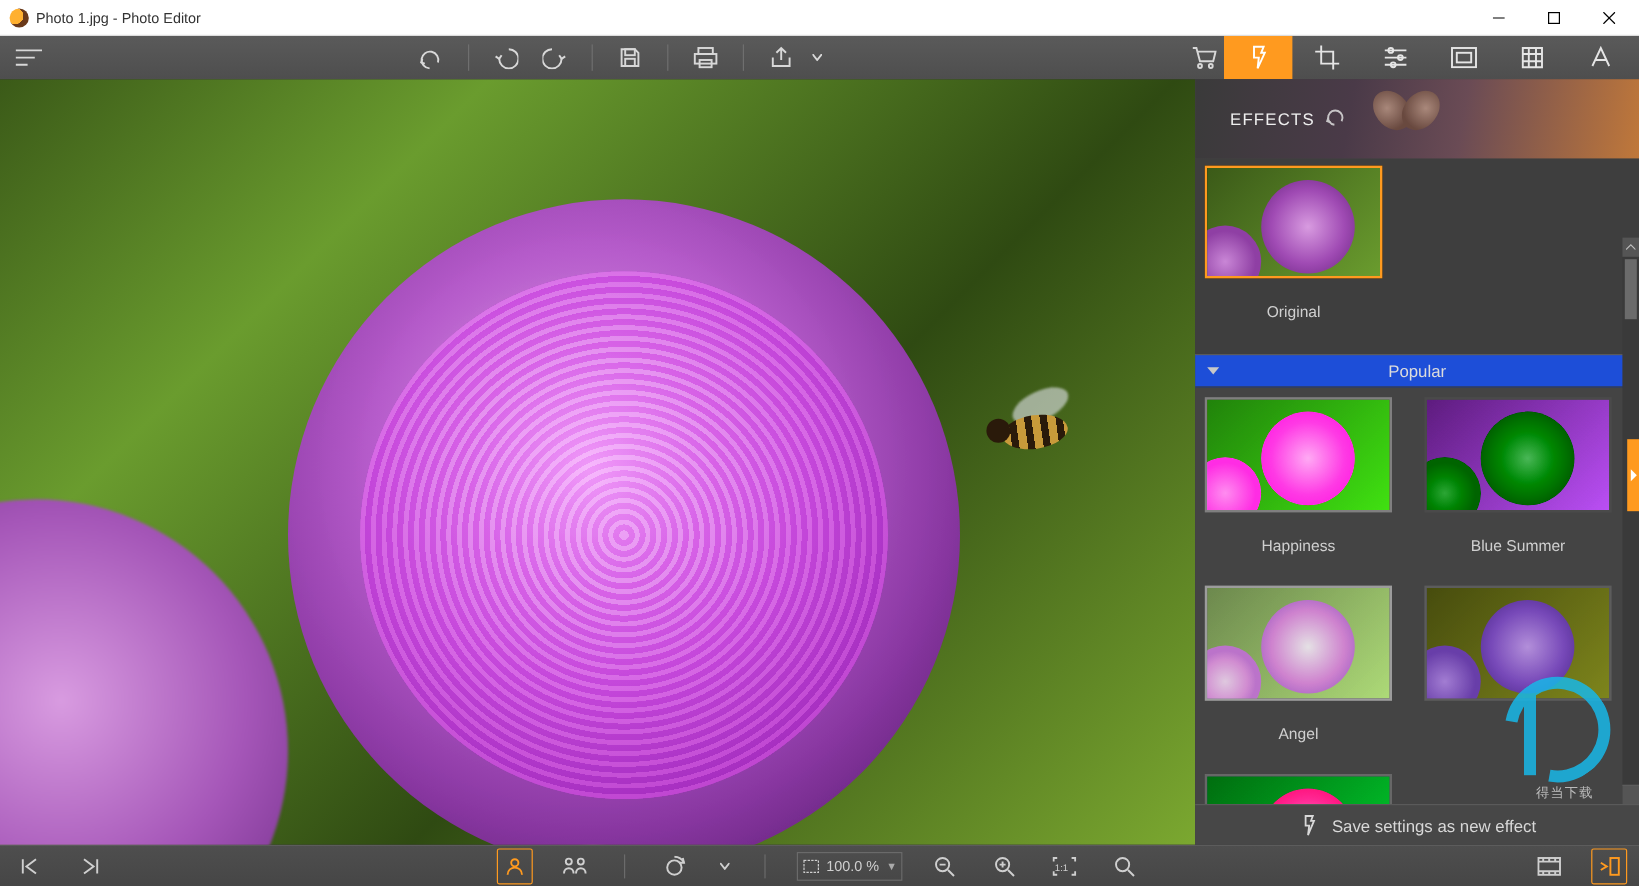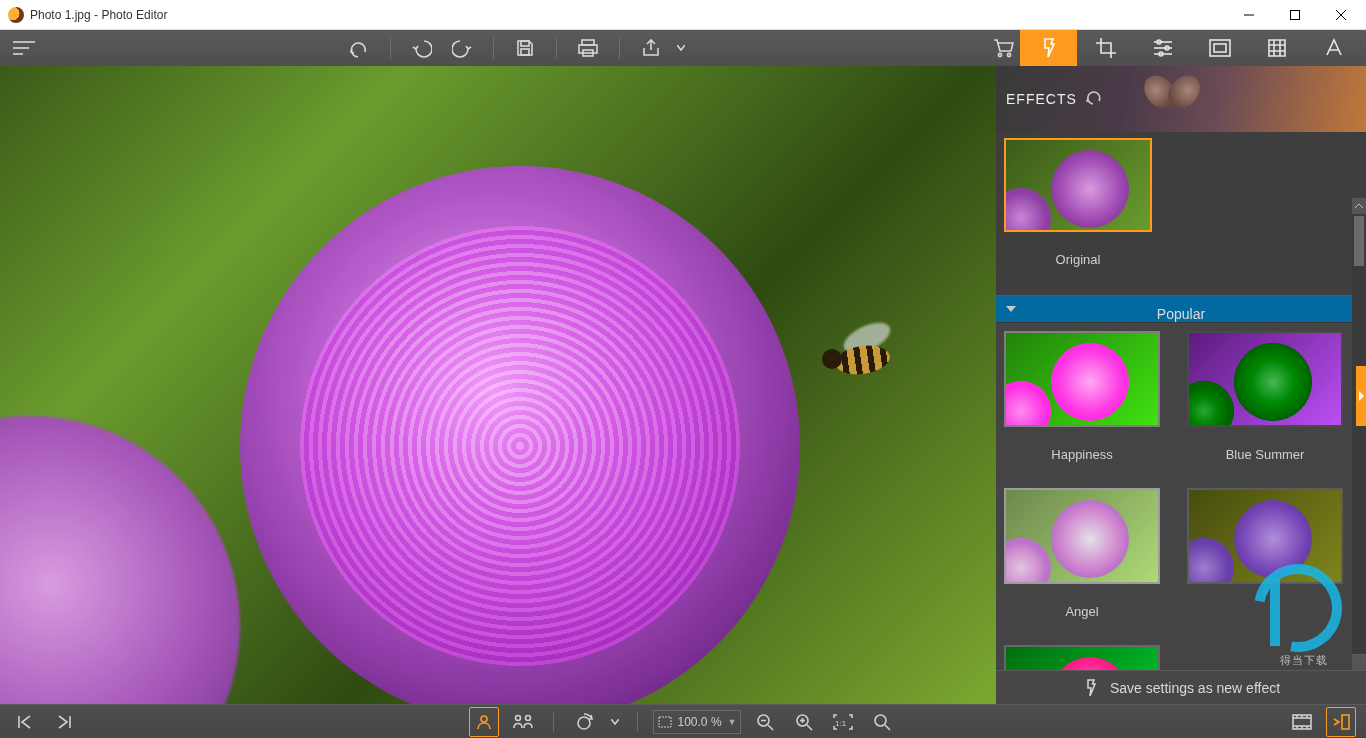--- a/index.html
+++ b/index.html
@@ -34,50 +34,50 @@
  background:radial-gradient(circle at 55% 40%,#d89be0,#a556b8 45%,#7d3694 72%,rgba(90,40,110,0) 82%);filter:blur(1.5px);}
 .bee{position:absolute;left:800px;top:255px;width:110px;height:60px;}
 .bee .body{position:absolute;left:35px;top:25px;width:55px;height:28px;border-radius:50%;
  background:repeating-linear-gradient(90deg,#c89a3a 0 7px,#2a1a0a 7px 13px);transform:rotate(-8deg);}
 .bee .head{position:absolute;left:22px;top:28px;width:20px;height:20px;border-radius:50%;background:#2a1a0a;}
 .bee .wing{position:absolute;left:42px;top:5px;width:50px;height:24px;border-radius:50%;background:rgba(240,240,255,.55);transform:rotate(-25deg);filter:blur(.8px);}
 .stem1{position:absolute;left:480px;top:560px;width:26px;height:200px;background:linear-gradient(90deg,#3a5818,#5c8428,#3a5818);transform:rotate(3deg);}
 
 .panel{width:370px;background:#444;display:flex;flex-direction:column;color:#ccc;position:relative;}
 .phead{height:66px;position:relative;background:linear-gradient(100deg,#3a3a3a 0%,#4a3a48 35%,#6a4b55 60%,#c0783a 100%);display:flex;align-items:center;}
-.phead .lbl{margin-left:10px;font-size:14px;letter-spacing:1px;color:#eee;}
+.phead .lbl{margin-left:29px;font-size:14px;letter-spacing:1px;color:#eee;}
 .phead .undo-ico{margin-left:8px;opacity:.85;}
 .butterfly{position:absolute;left:150px;top:8px;width:60px;height:46px;opacity:.9;}
 .butterfly::before,.butterfly::after{content:"";position:absolute;width:28px;height:36px;border-radius:60% 80% 60% 80%;background:radial-gradient(circle at 40% 40%,#b29080,#6b4a3e 70%);}
 .butterfly::before{left:0;transform:rotate(-28deg);}
 .butterfly::after{left:24px;transform:rotate(28deg) scaleX(-1);}
 .orig-row{padding:6px 0 8px 8px;background:#3e3e3e;}
 .thumb{width:148px;border:2px solid #6a6a6a;background:#000;}
 .thumb.sel{border-color:#ff9a1f;}
 .thumb-img{height:90px;background:linear-gradient(135deg,#3b5a18,#6a9c2e);position:relative;overflow:hidden;}
 .thumb-img .tf{position:absolute;border-radius:50%;}
 .thumb-img .tf1{left:45px;top:10px;width:78px;height:78px;background:radial-gradient(circle,#d89be0,#a04bb4 55%,#7a3090 85%);}
 .thumb-img .tf2{left:-15px;top:48px;width:60px;height:60px;background:radial-gradient(circle,#c986d6,#8f3fa4 60%);}
 .thumb-lbl{text-align:center;font-size:13px;color:#cfcfcf;padding:20px 0;}
-.cathead{height:28px;background:#0369a1;display:flex;align-items:flex-end;justify-content:center;font-size:14px;color:#dcdcdc;border-top:1px solid #5a5a5a;border-bottom:1px solid #383838;position:relative;}
+.cathead{height:28px;background:#1d4ed8;display:flex;align-items:center;justify-content:center;font-size:14px;color:#dcdcdc;border-top:1px solid #5a5a5a;border-bottom:1px solid #383838;position:relative;}
 .cathead .tri{position:absolute;left:10px;top:10px;width:0;height:0;border-left:5px solid transparent;border-right:5px solid transparent;border-top:6px solid #c8c8c8;}
 .effgrid{flex:1;overflow:hidden;padding:8px 6px 0 8px;display:grid;grid-template-columns:1fr 1fr;gap:6px 10px;align-content:start;background:#444;}
 .eff{width:156px;}
 .eff .thumb-img{height:96px;border:2px solid #666;}
 .eff .thumb-lbl{font-size:13px;}
 .sidehandle{position:absolute;right:0;top:300px;width:10px;height:60px;background:#ff9a1f;display:flex;align-items:center;justify-content:center;}
 .sidehandle::before{content:"";border-top:5px solid transparent;border-bottom:5px solid transparent;border-left:5px solid #fff;}
 .scrollbar{position:absolute;right:0;top:132px;width:14px;bottom:34px;background:#3a3a3a;}
 .scrollbar .sbtn{height:16px;background:#555;display:flex;align-items:center;justify-content:center;}
 .scrollbar .sthumb{position:absolute;right:2px;top:18px;width:10px;height:50px;background:#6b6b6b;}
 .scrollbar .sbtn.bottom{position:absolute;bottom:0;width:100%;}
 .scrollbar .sbtn svg{stroke:#bbb;}
 .savebar{height:34px;background:#474747;border-top:1px solid #5a5a5a;display:flex;align-items:center;justify-content:center;gap:10px;color:#d8d8d8;font-size:14px;cursor:pointer;}
 
-.bottom{height:34px;background:linear-gradient(#4e4e4e,#464646);border-top:1px solid #5c5c5c;display:flex;align-items:center;color:#cfcfcf;padding:0 10px;gap:9px;}
+.bottom{height:34px;background:linear-gradient(#4e4e4e,#464646);border-top:1px solid #5c5c5c;display:flex;align-items:center;color:#cfcfcf;padding:0 10px;gap:20px;}
 .bbtn{width:30px;height:30px;display:flex;align-items:center;justify-content:center;cursor:pointer;border:1px solid transparent;border-radius:2px;}
 .bbtn.active{border-color:#ff9a1f;color:#ff9a1f;}
 .bbtn.active svg{stroke:#ff9a1f;}
 .bbtn svg{stroke:#cfcfcf;fill:none;stroke-width:1.6;}
 .bdiv{width:1px;height:20px;background:#6b6b6b;margin:0 6px;}
 .zoombox{display:flex;align-items:center;border:1px solid #6a6a6a;height:24px;padding:0 4px;gap:6px;font-size:12px;}
 .zoombox .dd{color:#aaa;font-size:9px;}
 
 .fx-blue{filter:hue-rotate(190deg) saturate(1.4) brightness(.85) contrast(1.3);}
 .fx-happy{filter:saturate(2) brightness(1.25) hue-rotate(10deg);}

